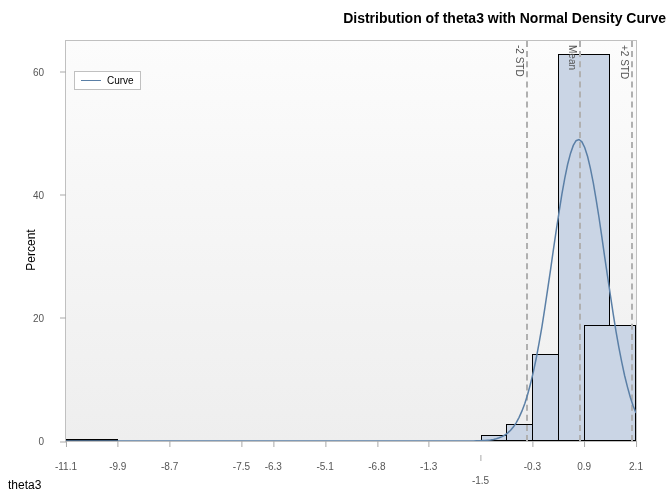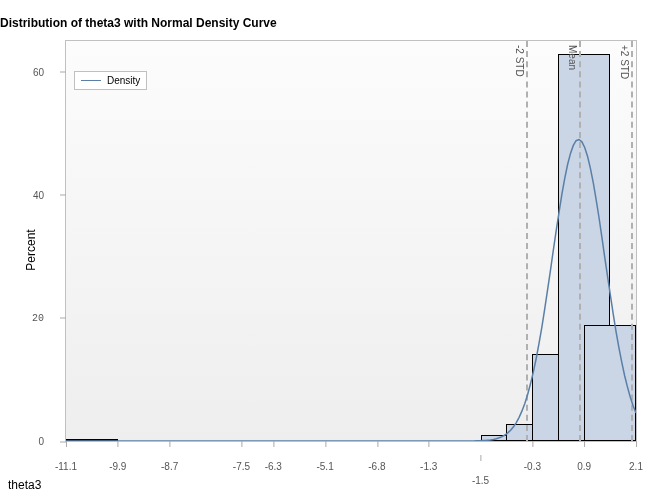--- a/index.html
+++ b/index.html
@@ -11,26 +11,26 @@
     font-family: Arial, Helvetica, sans-serif;
   }
   .chart-container {
     position: relative;
     width: 666px;
     height: 500px;
     box-sizing: border-box;
   }
   .title {
     position: absolute;
-    top: 16px;
+    top: 10px;
     left: 0;
     width: 100%;
-    text-align: left;
+    text-align: right;
     font-weight: bold;
-    font-size: 12px;
+    font-size: 14px;
     color: #000;
   }
   .plot-area {
     position: absolute;
     left: 65px;
     top: 40px;
     width: 570px;
     height: 400px;
     border: 1px solid #c0c0c0;
     background: linear-gradient(to bottom, #fcfcfc 0%, #eeeeee 100%);
@@ -154,21 +154,21 @@
 
 <div class="chart-container">
   <div class="title">Distribution of theta3 with Normal Density Curve</div>
 
   <div class="y-axis-label">Percent</div>
 
   <div class="plot-area">
 
     <div class="legend">
       <span class="legend-swatch"></span>
-      <span>Density</span>
+      <span>Curve</span>
     </div>
 
     <div class="plot-inner">
       <div id="bars">
           <div class="bar" style="left: 0px; width: 51.8182px; height: 1.84615px;"></div>
           <div class="bar" style="left: 414.545px; width: 51.8182px; height: 6.15385px;"></div>
           <div class="bar" style="left: 440.455px; width: 51.8182px; height: 17.2308px;"></div>
           <div class="bar" style="left: 466.364px; width: 51.8182px; height: 87.3846px;"></div>
           <div class="bar" style="left: 492.273px; width: 51.8182px; height: 387.077px;"></div>
           <div class="bar" style="left: 518.182px; width: 51.8182px; height: 115.692px;"></div>
@@ -183,21 +183,21 @@
       </svg>
     </div>
 
     <div id="reflabels">
         <div class="ref-label" style="left: 447.886px;">-2 STD</div>
         <div class="ref-label" style="left: 500.568px;">Mean</div>
         <div class="ref-label" style="left: 553.25px;">+2 STD</div>
       </div>
     <div id="yticks">
         <div class="y-tick" style="bottom: 0px;">0</div>
-        <div class="y-tick" style="bottom: 123.077px; font-family: Liberation Mono, monospace;">20</div>
+        <div class="y-tick" style="bottom: 123.077px;">20</div>
         <div class="y-tick" style="bottom: 246.154px;">40</div>
         <div class="y-tick" style="bottom: 369.231px;">60</div>
       </div>
     <div id="xticks">
         <div class="x-tick" style="left: 0px;">-11.1</div>
         <div class="x-tick" style="left: 51.8182px;">-9.9</div>
         <div class="x-tick" style="left: 103.636px;">-8.7</div>
         <div class="x-tick" style="left: 155.455px; margin-left: 20px;">-7.5</div>
         <div class="x-tick" style="left: 207.273px;">-6.3</div>
         <div class="x-tick" style="left: 259.091px;">-5.1</div>

